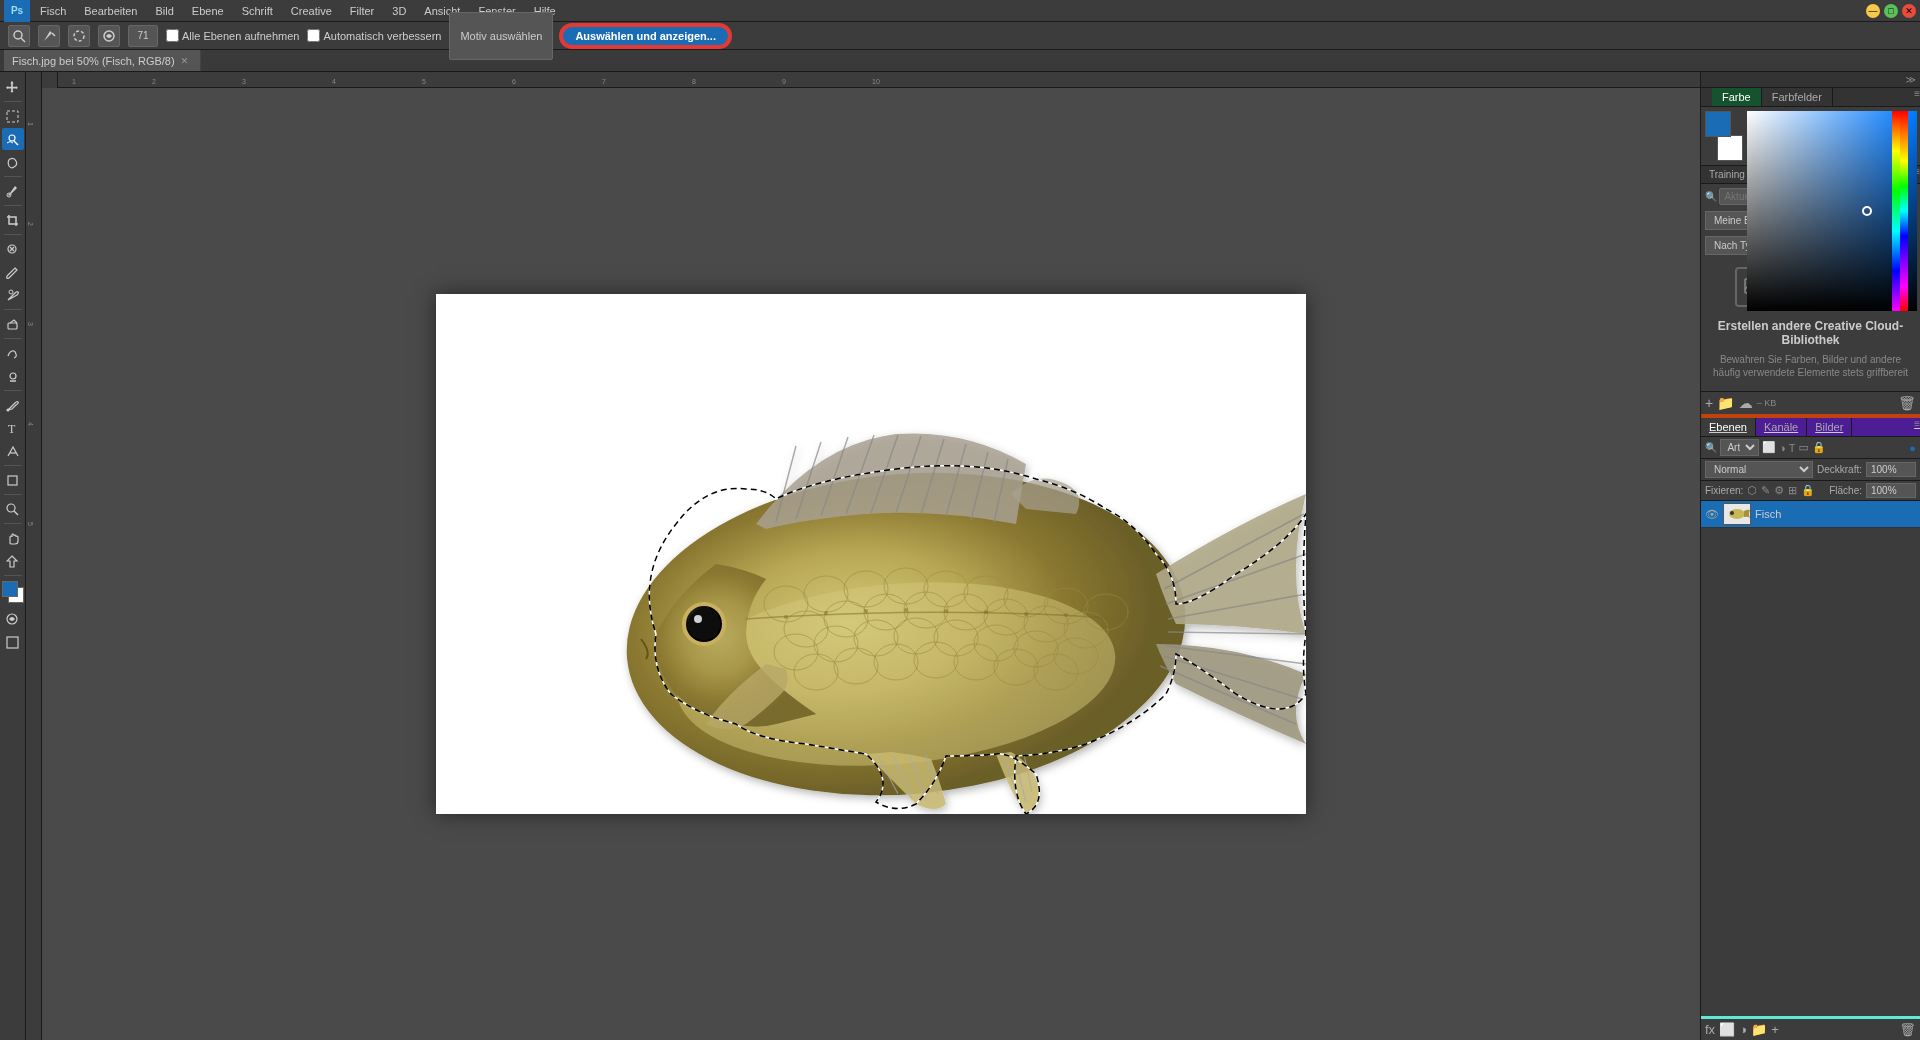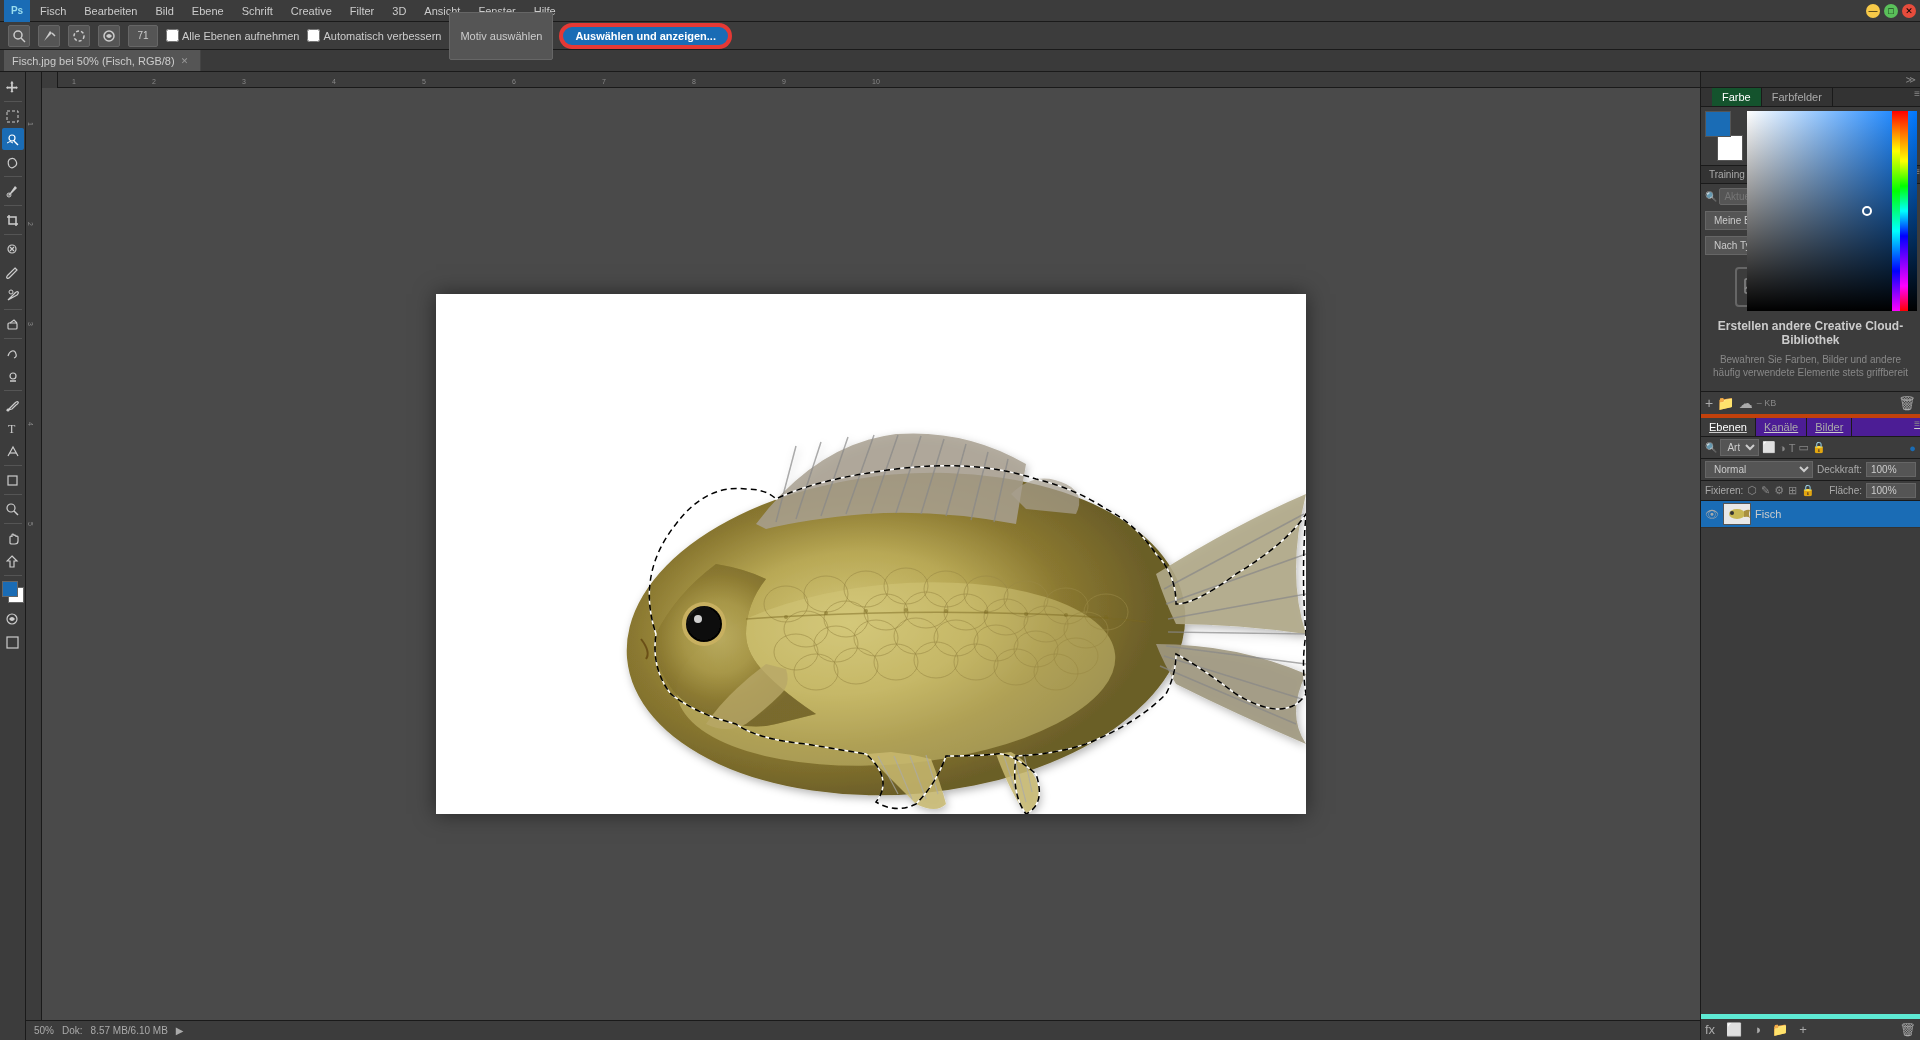--- a/index.html
+++ b/index.html
@@ -443,22 +443,22 @@
     }
     .layer-name {
       font-size: 11px;
       color: #ccc;
       flex: 1;
     }
     .layers-bottom-bar {
       display: flex;
       align-items: center;
       padding: 3px 4px;
-      border-top: 5px solid #5eead4;
-      gap: 11px;
+      border-top: 3px solid #5eead4;
+      gap: 4px;
     }
     .layer-bottom-btn {
       font-size: 13px;
       color: #aaa;
       cursor: pointer;
       background: none; border: none;
     }
 
     
     .panel-header-right {
@@ -895,26 +895,20 @@
             Q540 462 510 462
             Q500 490 480 510 Q460 520 440 508
             Q458 485 430 460
             Q400 455 370 450 Q320 445 300 430
             Q260 420 235 400 Q215 375 220 340Z
           " fill="none" stroke="black" stroke-width="1.5" stroke-dasharray="6 4" stroke-dashoffset="6"></path>
         </svg>
       </div>
     </div>
 
-    <div id="status-bar">
-      <span>50%</span>
-      <span>Dok:</span>
-      <span>8.57 MB/6.10 MB</span>
-      <span style="cursor:pointer;">▶</span>
-    </div>
   </div>
 
   <div id="right-panel">
 
     <div style="display:flex; align-items:center; justify-content:flex-end; padding:2px 4px; background:#333; border-bottom:1px solid #1a1a1a;">
       <span style="cursor:pointer; color:#888; font-size:10px;">≫</span>
     </div>
 
     <div id="color-panel">
       <div class="panel-tabs">

